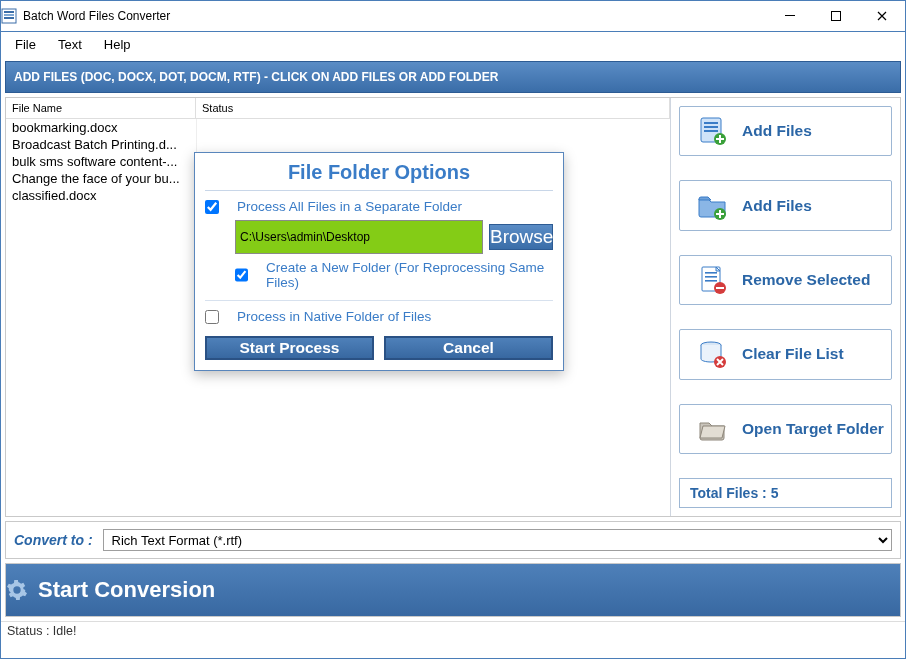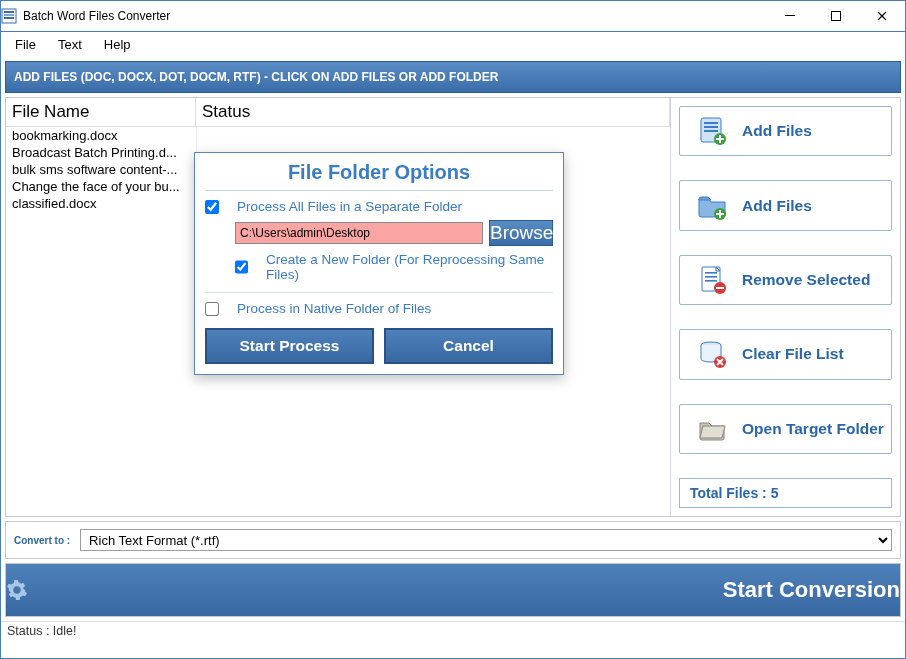--- a/index.html
+++ b/index.html
@@ -16,61 +16,61 @@
   .menubar { height: 26px; border-top: 1px solid #4a7db8; display: flex; align-items: center; padding-left: 4px; gap: 2px; }
   .menuitem { padding: 2px 10px; font-size: 13px; color: #000; }
 
   
   .strip { height: 32px; margin: 4px; background: linear-gradient(#5a8cc5, #3a6da8); color: #fff; font-size: 12px; font-weight: bold; display: flex; align-items: center; padding: 0 8px; border: 1px solid #2d5b93; }
 
   
   .main { display: flex; margin: 0 4px 4px 4px; height: 420px; border: 1px solid #c9c9c9; }
   .filegrid { flex: 1; background: #fff; display: flex; flex-direction: column; position: relative; }
   .gridhdr { display: flex; background: #fff; border-bottom: 1px solid #dedede; }
-  .gridhdr .col { padding: 4px 6px; font-size: 17px; color: #000; border-right: 1px solid #dedede; }
+  .gridhdr .col { padding: 4px 6px; font-size: 11px; color: #000; border-right: 1px solid #dedede; }
   .gridhdr .col.fn { width: 190px; }
   .gridhdr .col.st { flex: 1; }
   .gridrows { flex: 1; overflow: hidden; }
   .row { display: flex; }
   .row .cell { padding: 1px 6px; font-size: 13px; color: #000; overflow: hidden; white-space: nowrap; text-overflow: ellipsis; }
   .row .cell.fn { width: 190px; }
   .row .cell.st { flex: 1; border-left: 1px solid #eee; }
 
   
   .sidebar { width: 230px; background: #fff; border-left: 1px solid #cfd6e0; display: flex; flex-direction: column; padding: 8px; gap: 24px; }
   .sidebtn { height: 60px; border: 1px solid #9db7d4; border-radius: 2px; background: #fff; display: flex; align-items: center; padding-left: 14px; gap: 12px; color: #2b66a6; font-size: 15.5px; font-weight: bold; cursor: pointer; }
   .sideicon { width: 36px; height: 36px; display: flex; align-items: center; justify-content: center; }
   .totalbox { margin-top: auto; border: 1px solid #9db7d4; color: #2b66a6; font-size: 14px; font-weight: bold; padding: 6px 10px; }
 
   
   .convertrow { margin: 0 4px 4px 4px; border: 1px solid #c9c9c9; height: 38px; display: flex; align-items: center; padding: 0 8px; gap: 10px; }
-  .convertlbl { color: #2b66a6; font-size: 10px; font-weight: bold; }
+  .convertlbl { color: #2b66a6; font-size: 14px; font-weight: bold; font-style: italic; }
   .convertsel { flex: 1; height: 22px; font-size: 13px; border: 1px solid #9e9e9e; background: #fff; padding: 0 4px; }
 
   
   .startbar { margin: 0 4px 4px 4px; border: 1px solid #c9c9c9; height: 54px; display: flex; align-items: center; justify-content: center; }
-  .startbtn { width: 100%; height: 100%; background: linear-gradient(#4e80b9, #3868a1); color: #fff; font-size: 22px; font-weight: bold; display: flex; align-items: center; justify-content: space-between; gap: 10px; cursor: pointer; }
+  .startbtn { width: 100%; height: 100%; background: linear-gradient(#4e80b9, #3868a1); color: #fff; font-size: 22px; font-weight: bold; display: flex; align-items: center; justify-content: flex-start; gap: 10px; cursor: pointer; }
   .startbtn .gear { color: #87b0de; }
 
   
   .statusbar { height: 22px; padding: 2px 6px; font-size: 12.5px; color: #333; border-top: 1px solid #ddd; }
 
   
   .modal { position: absolute; left: 188px; top: 54px; width: 370px; background: #fff; border: 1px solid #5986bc; box-shadow: 0 4px 12px rgba(0,0,0,0.25); padding: 8px 10px 10px 10px; }
   .modal-title { color: #3a7cc7; font-size: 20px; text-align: center; font-weight: 600; font-family: "Trebuchet MS", "Segoe UI", sans-serif; margin-bottom: 6px; }
   .modal-hr { height: 1px; background: #c8d6e8; margin: 0 auto 8px auto; width: 100%; }
   .opt { display: flex; align-items: center; gap: 18px; margin: 4px 0; }
   .opt label { color: #3a7cc7; font-size: 13.5px; }
   .pathrow { display: flex; align-items: center; gap: 6px; margin: 6px 0 6px 30px; }
-  .pathinput { flex: 1; height: 22px; border: 1px solid #8a8a8a; font-size: 12px; padding: 8px 4px; background: #fca5a5; }
+  .pathinput { flex: 1; height: 22px; border: 1px solid #8a8a8a; font-size: 12px; padding: 16px 4px; background: #84cc16; }
   .browsebtn { height: 26px; width: 64px; background: linear-gradient(#5a8cc5,#3a6da8); color: #fff; border: 1px solid #2d5b93; font-size: 19px; cursor: pointer; }
   .sub-opt { margin-left: 30px; }
   .modal-sep { height: 1px; background: #d7e1ee; margin: 10px 0 8px 0; }
   .modal-btns { display: flex; gap: 10px; margin-top: 12px; }
-  .mbtn { flex: 1; height: 36px; background: linear-gradient(#4e80b9,#3868a1); color: #fff; border: 2px solid #2a5184; font-size: 15.5px; font-weight: bold; cursor: pointer; display:flex; align-items:center; justify-content:center; }
+  .mbtn { flex: 1; height: 24px; background: linear-gradient(#4e80b9,#3868a1); color: #fff; border: 2px solid #2a5184; font-size: 15.5px; font-weight: bold; cursor: pointer; display:flex; align-items:center; justify-content:center; }
 
   input[type=checkbox] { width: 14px; height: 14px; }
 
   svg { display: block; }
 </style>
 </head>
 <body>
 
 <div class="titlebar">
   <span class="app-icon">

